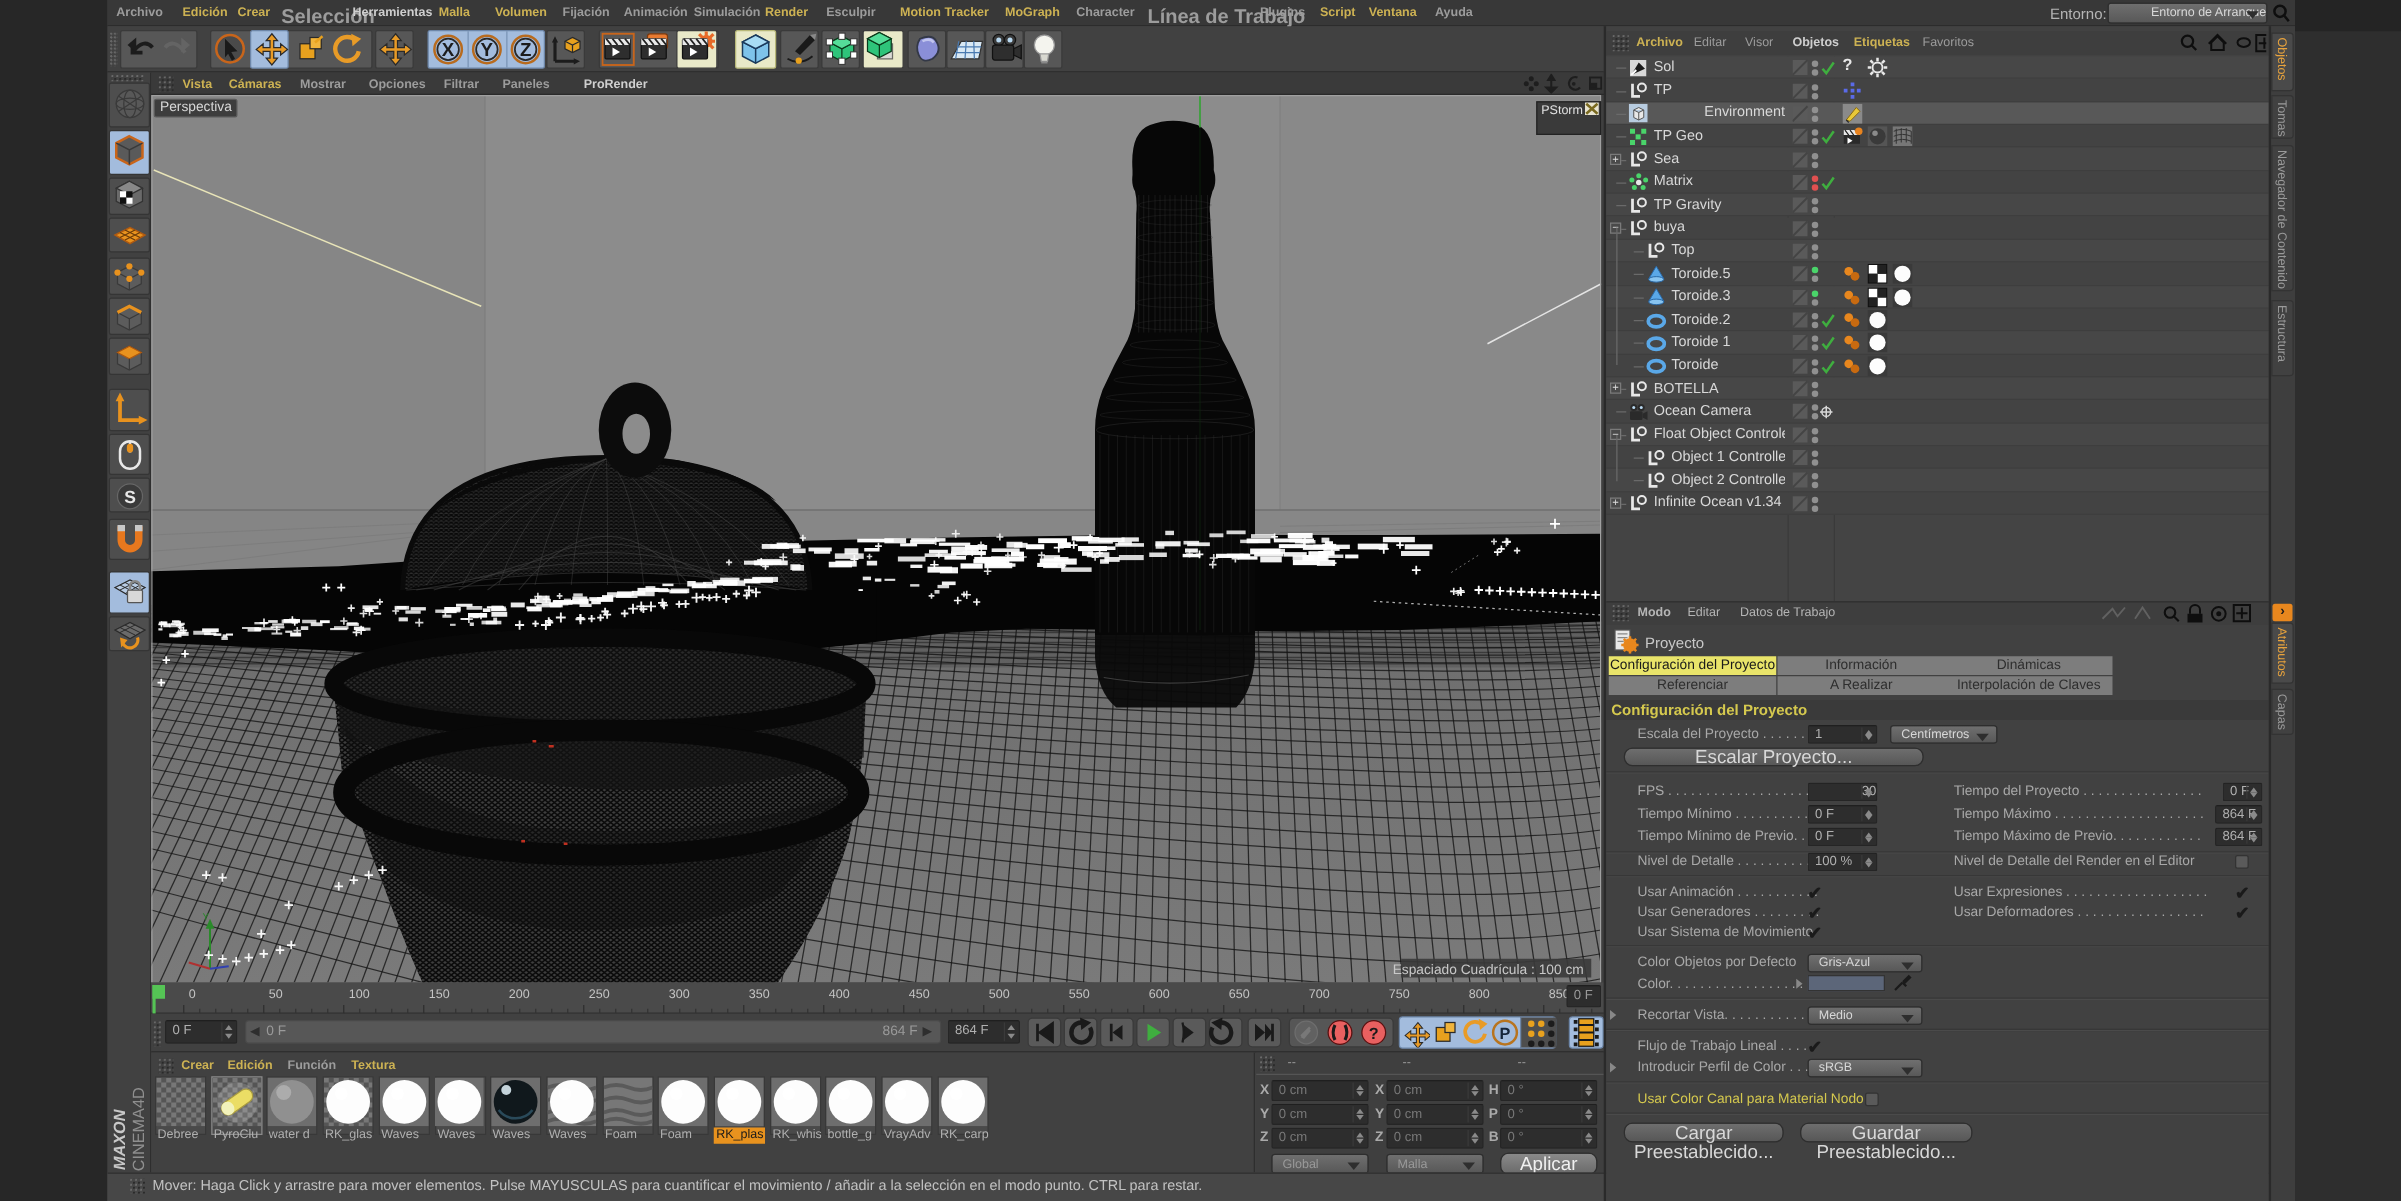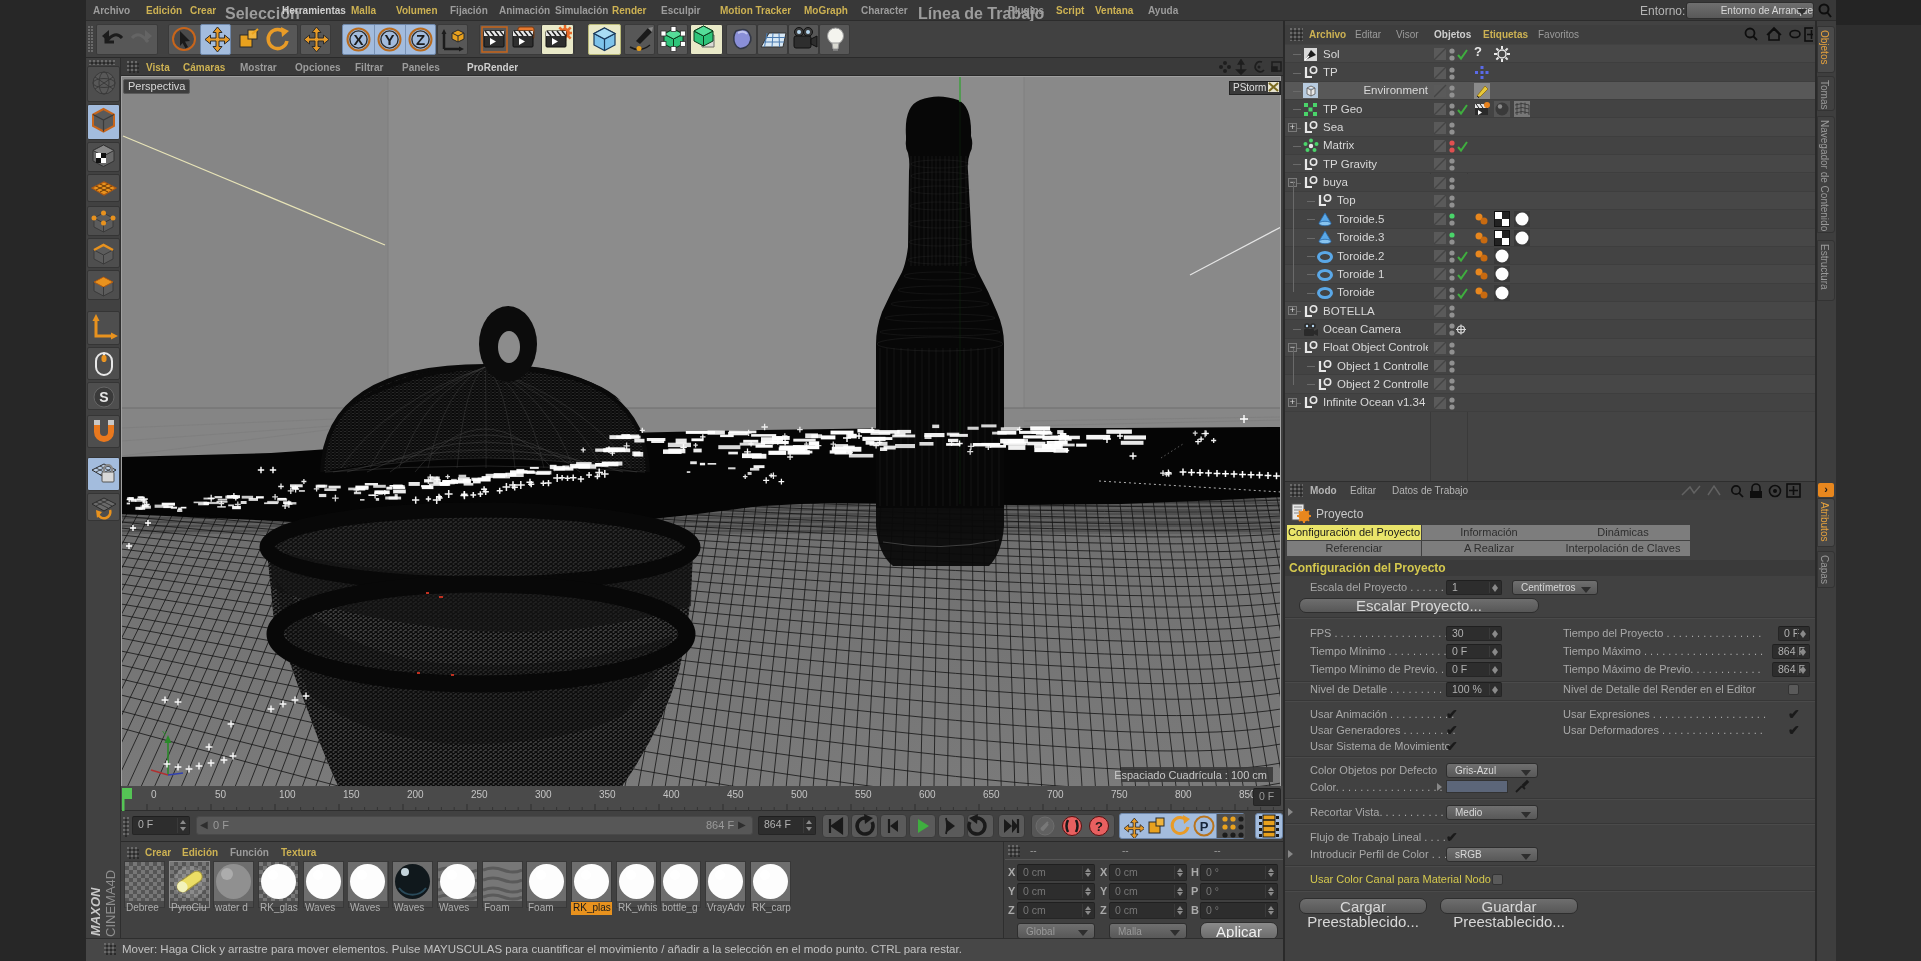--- a/index.html
+++ b/index.html
@@ -1157,21 +1157,21 @@
     <path d="M170.6 624.0 L177.4 624.0 M174.0 620.6 L174.0 627.4" stroke="#fff" stroke-width="1.4" opacity="0.95"></path>
     <path d="M181.6 620.0 L188.4 620.0 M185.0 616.6 L185.0 623.4" stroke="#fff" stroke-width="1.4" opacity="0.95"></path>
     <path d="M24.0 447.0 L30.0 447.0 M27.0 444.0 L27.0 450.0" stroke="#fff" stroke-width="1.4" opacity="1.00"></path>
     <path d="M9.0 452.0 L15.0 452.0 M12.0 449.0 L12.0 455.0" stroke="#fff" stroke-width="1.4" opacity="1.00"></path>
     <path d="M5.0 470.0 L11.0 470.0 M8.0 467.0 L8.0 473.0" stroke="#fff" stroke-width="1.4" opacity="1.00"></path>
     <rect x="1000" y="691" width="152" height="15" fill="#3a3a3a" opacity="0.9"></rect>
     <text x="1146" y="703" font-size="11" fill="#c8c8c8" font-family="Liberation Sans" text-anchor="end">Espaciado Cuadrícula : 100 cm</text>
     <path d="M0.5 710 L0.5 0.5 L1159.5 0.5 L1159.5 710" fill="none" stroke="#a0a0a0" stroke-width="1"></path>
   </svg>
 <div class="ab" style="left:123px;top:79px;background:#3d3d3d;border:1px solid #5a5a5a;border-radius:2px;color:#d8d8d8;font-size:11px;line-height:13px;padding:0 4px;">Perspectiva</div>
-<div class="ab" style="left:1229px;top:81px;background:#3a3a3a;border:1px solid #222;color:#e0e0e0;font-size:10px;line-height:12px;padding:0 1px 0 3px;">PStorm<span style="display:inline-block;width:11px;height:10px;background:#e8e4d0;margin-left:2px;vertical-align:-1px;position:relative;"><svg width="11" height="10" style="position:absolute;left:0;top:0;">
+<div class="ab" style="left:1229px;top:81px;background:#3a3a3a;border:1px solid #222;color:#e0e0e0;font-size:10px;line-height:12px;padding:0 1px 12px 3px;">PStorm<span style="display:inline-block;width:11px;height:10px;background:#e8e4d0;margin-left:2px;vertical-align:-1px;position:relative;"><svg width="11" height="10" style="position:absolute;left:0;top:0;">
         <path d="M1 1 L10 9 M10 1 L1 9" stroke="#7a6a20" stroke-width="2"></path>
       </svg></span></div>
 <div class="ab" style="left:121px;top:786px;width:1162px;height:25px;background:#4a4a4a;border-bottom:1px solid #2e2e2e;"></div>
 <svg class="ab" style="left:121px;top:786px;" width="1162" height="25">
     <rect x="1" y="2" width="10" height="11" fill="#55c455"></rect>
     <rect x="1" y="2" width="2.5" height="23" fill="#55c455"></rect>
     <text x="30" y="12" font-size="10" fill="#c4c4c4" font-family="Liberation Sans">0</text>
     <text x="94" y="12" font-size="10" fill="#c4c4c4" font-family="Liberation Sans">50</text>
     <text x="158" y="12" font-size="10" fill="#c4c4c4" font-family="Liberation Sans">100</text>
     <text x="222" y="12" font-size="10" fill="#c4c4c4" font-family="Liberation Sans">150</text>
@@ -1991,21 +1991,21 @@
 <div class="ab" style="left:1556px;top:541px;width:134px;height:15px;background:#7d7d7d;color:#2e2e2e;font-size:11px;text-align:center;line-height:15px;overflow:hidden;">Interpolación de Claves</div>
 <div class="ab" style="left:1285px;top:560px;width:530px;height:16px;background:#3a3a3a;">
     <span style="position:absolute;left:4px;top:1px;color:#d4c84e;font-size:12px;font-weight:bold;">Configuración del Proyecto</span>
   </div>
 <div class="lbl" style="left:1310px;top:581px;color:#a8a8a8;">Escala del Proyecto . . . . . . . .</div>
 <div class="field" style="left:1446px;top:580px;width:56px;height:15px;line-height:13px;">1<span class="spin"></span></div>
 <div class="drop" style="left:1512px;top:580px;width:86px;height:15px;line-height:14px;">Centímetros</div>
 <div class="btn" style="left:1299px;top:598px;width:240px;height:15px;line-height:14px;">Escalar Proyecto...</div>
 <div class="ab" style="left:1285px;top:617px;width:530px;height:2px;background:#373737;border-bottom:1px solid #4a4a4a;"></div>
 <div class="lbl" style="left:1310px;top:627px;color:#a8a8a8;">FPS . . . . . . . . . . . . . . . . . . . . .</div>
-<div class="field" style="left:1446px;top:626px;width:56px;height:15px;line-height:13px;">30<span class="spin"></span></div>
+<div class="field" style="left:1446px;top:626px;width:56px;height:15px;line-height:13px;text-align:right;">30<span class="spin"></span></div>
 <div class="lbl" style="left:1563px;top:627px;color:#a8a8a8;">Tiempo del Proyecto . . . . . . . . . . . . . . . .</div>
 <div class="field" style="left:1778px;top:626px;width:32px;height:15px;line-height:13px;">0 F<span class="spin"></span></div>
 <div class="lbl" style="left:1310px;top:645px;color:#a8a8a8;">Tiempo Mínimo . . . . . . . . . . .</div>
 <div class="field" style="left:1446px;top:644px;width:56px;height:15px;line-height:13px;">0 F<span class="spin"></span></div>
 <div class="lbl" style="left:1563px;top:645px;color:#a8a8a8;">Tiempo Máximo . . . . . . . . . . . . . . . . . . . .</div>
 <div class="field" style="left:1772px;top:644px;width:38px;height:15px;line-height:13px;">864 F<span class="spin"></span></div>
 <div class="lbl" style="left:1310px;top:663px;color:#a8a8a8;">Tiempo Mínimo de Previo. . .</div>
 <div class="field" style="left:1446px;top:662px;width:56px;height:15px;line-height:13px;">0 F<span class="spin"></span></div>
 <div class="lbl" style="left:1563px;top:663px;color:#a8a8a8;">Tiempo Máximo de Previo. . . . . . . . . . . .</div>
 <div class="field" style="left:1772px;top:662px;width:38px;height:15px;line-height:13px;">864 F<span class="spin"></span></div>

